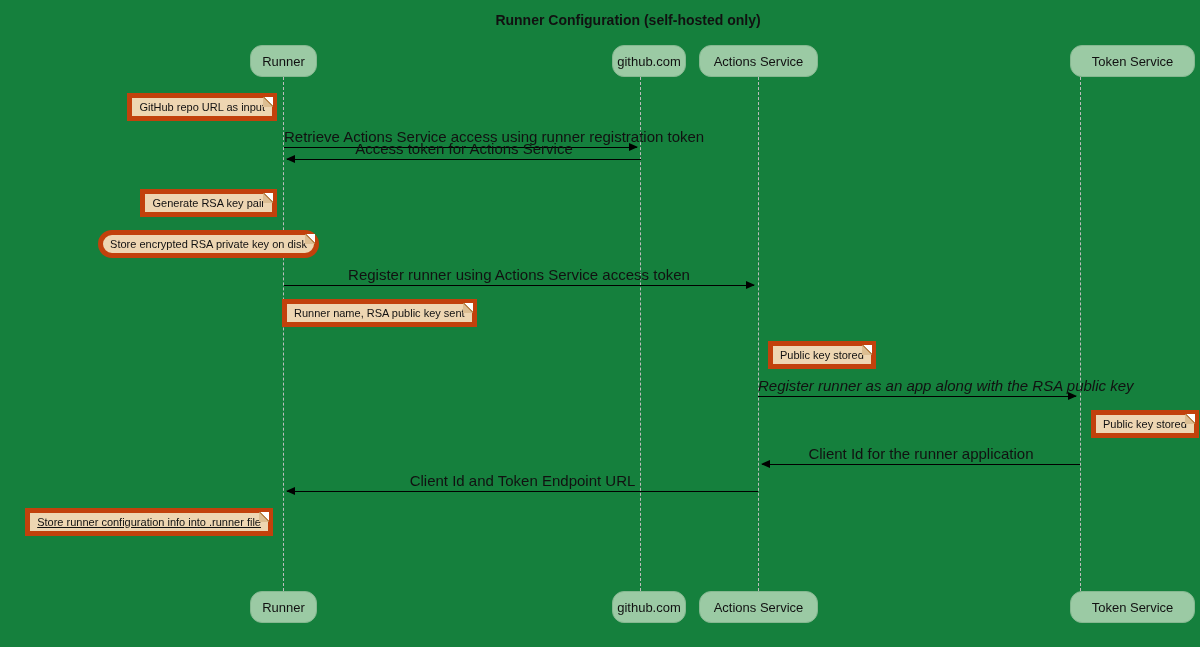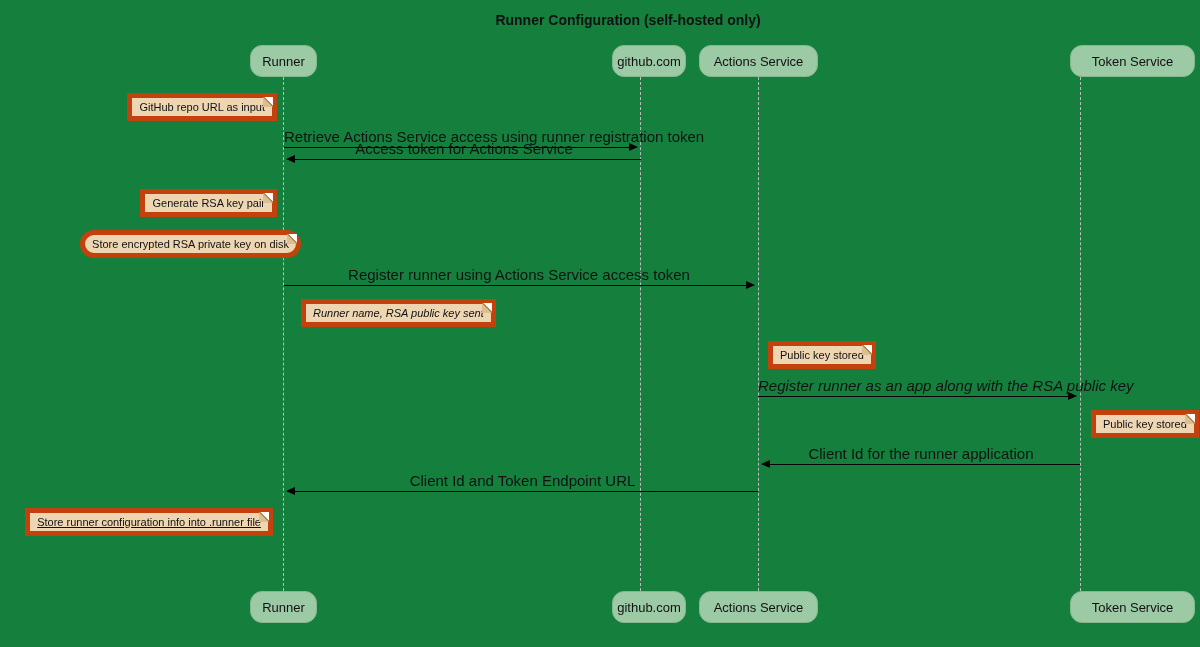--- a/index.html
+++ b/index.html
@@ -41,22 +41,22 @@
   }
   .fold {
     position:absolute; top:-1px; right:-1px; width:10px; height:10px;
     background:linear-gradient(225deg,
       #ffffff 0%, #ffffff 42%,
       #B9854C 42%, #B9854C 54%,
       #DCBE92 54%, #DCBE92 100%);
   }
   .n1 { right:923px; top:93px; }
   .n2 { right:923px; top:189px; }
-  .n3 { right:899px; top:230px;border-radius:14px; }
-  .n4 { left:301px;  top:299px;font-style:italic; }
+  .n3 { right:881px; top:230px;border-radius:14px; }
+  .n4 { left:282px;  top:299px; }
   .n5 { left:768px;  top:341px; }
   .n6 { left:1091px; top:410px; }
   .n7 { right:927px; top:508px;text-decoration:underline; }
   .n8 { right:927px; top:548px; }
 
   .msg { position:absolute; height:16px; }
   .mlabel {
     position:absolute; left:0; right:0; bottom:3px;
     text-align:center; font-size:15px; white-space:nowrap;
   }

